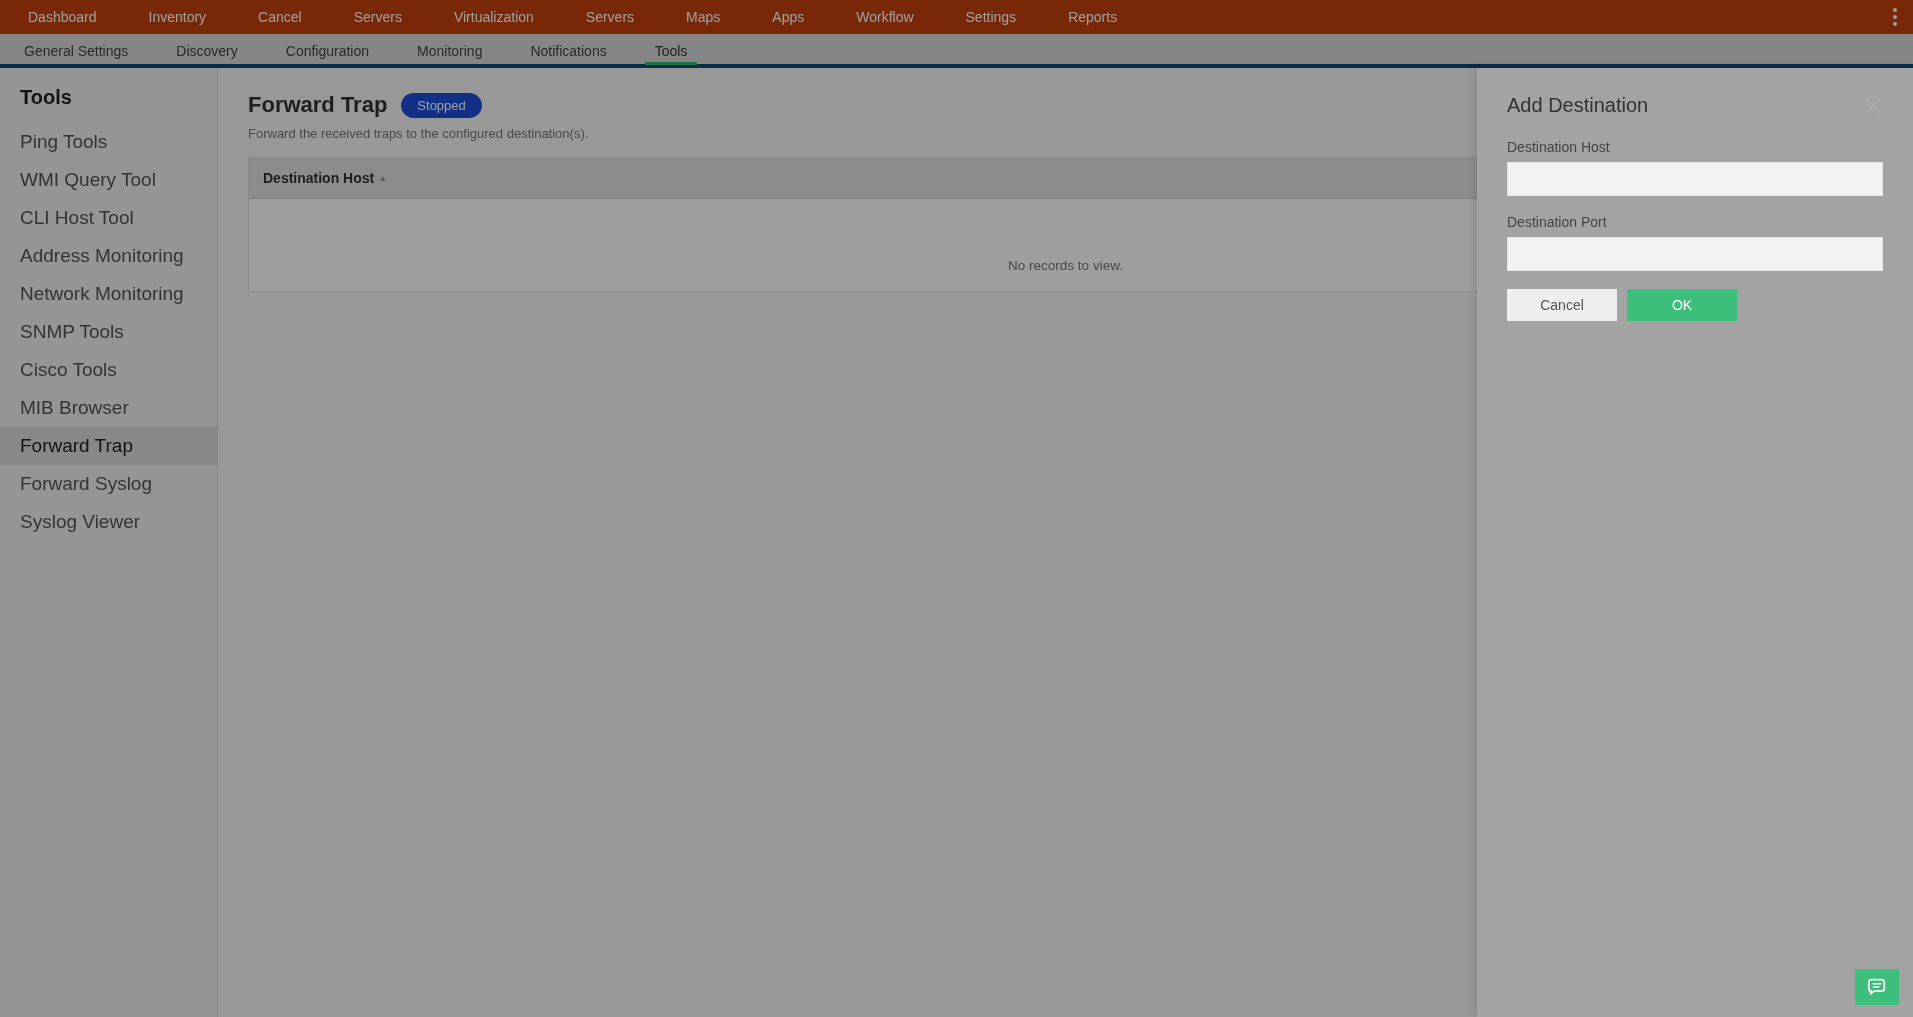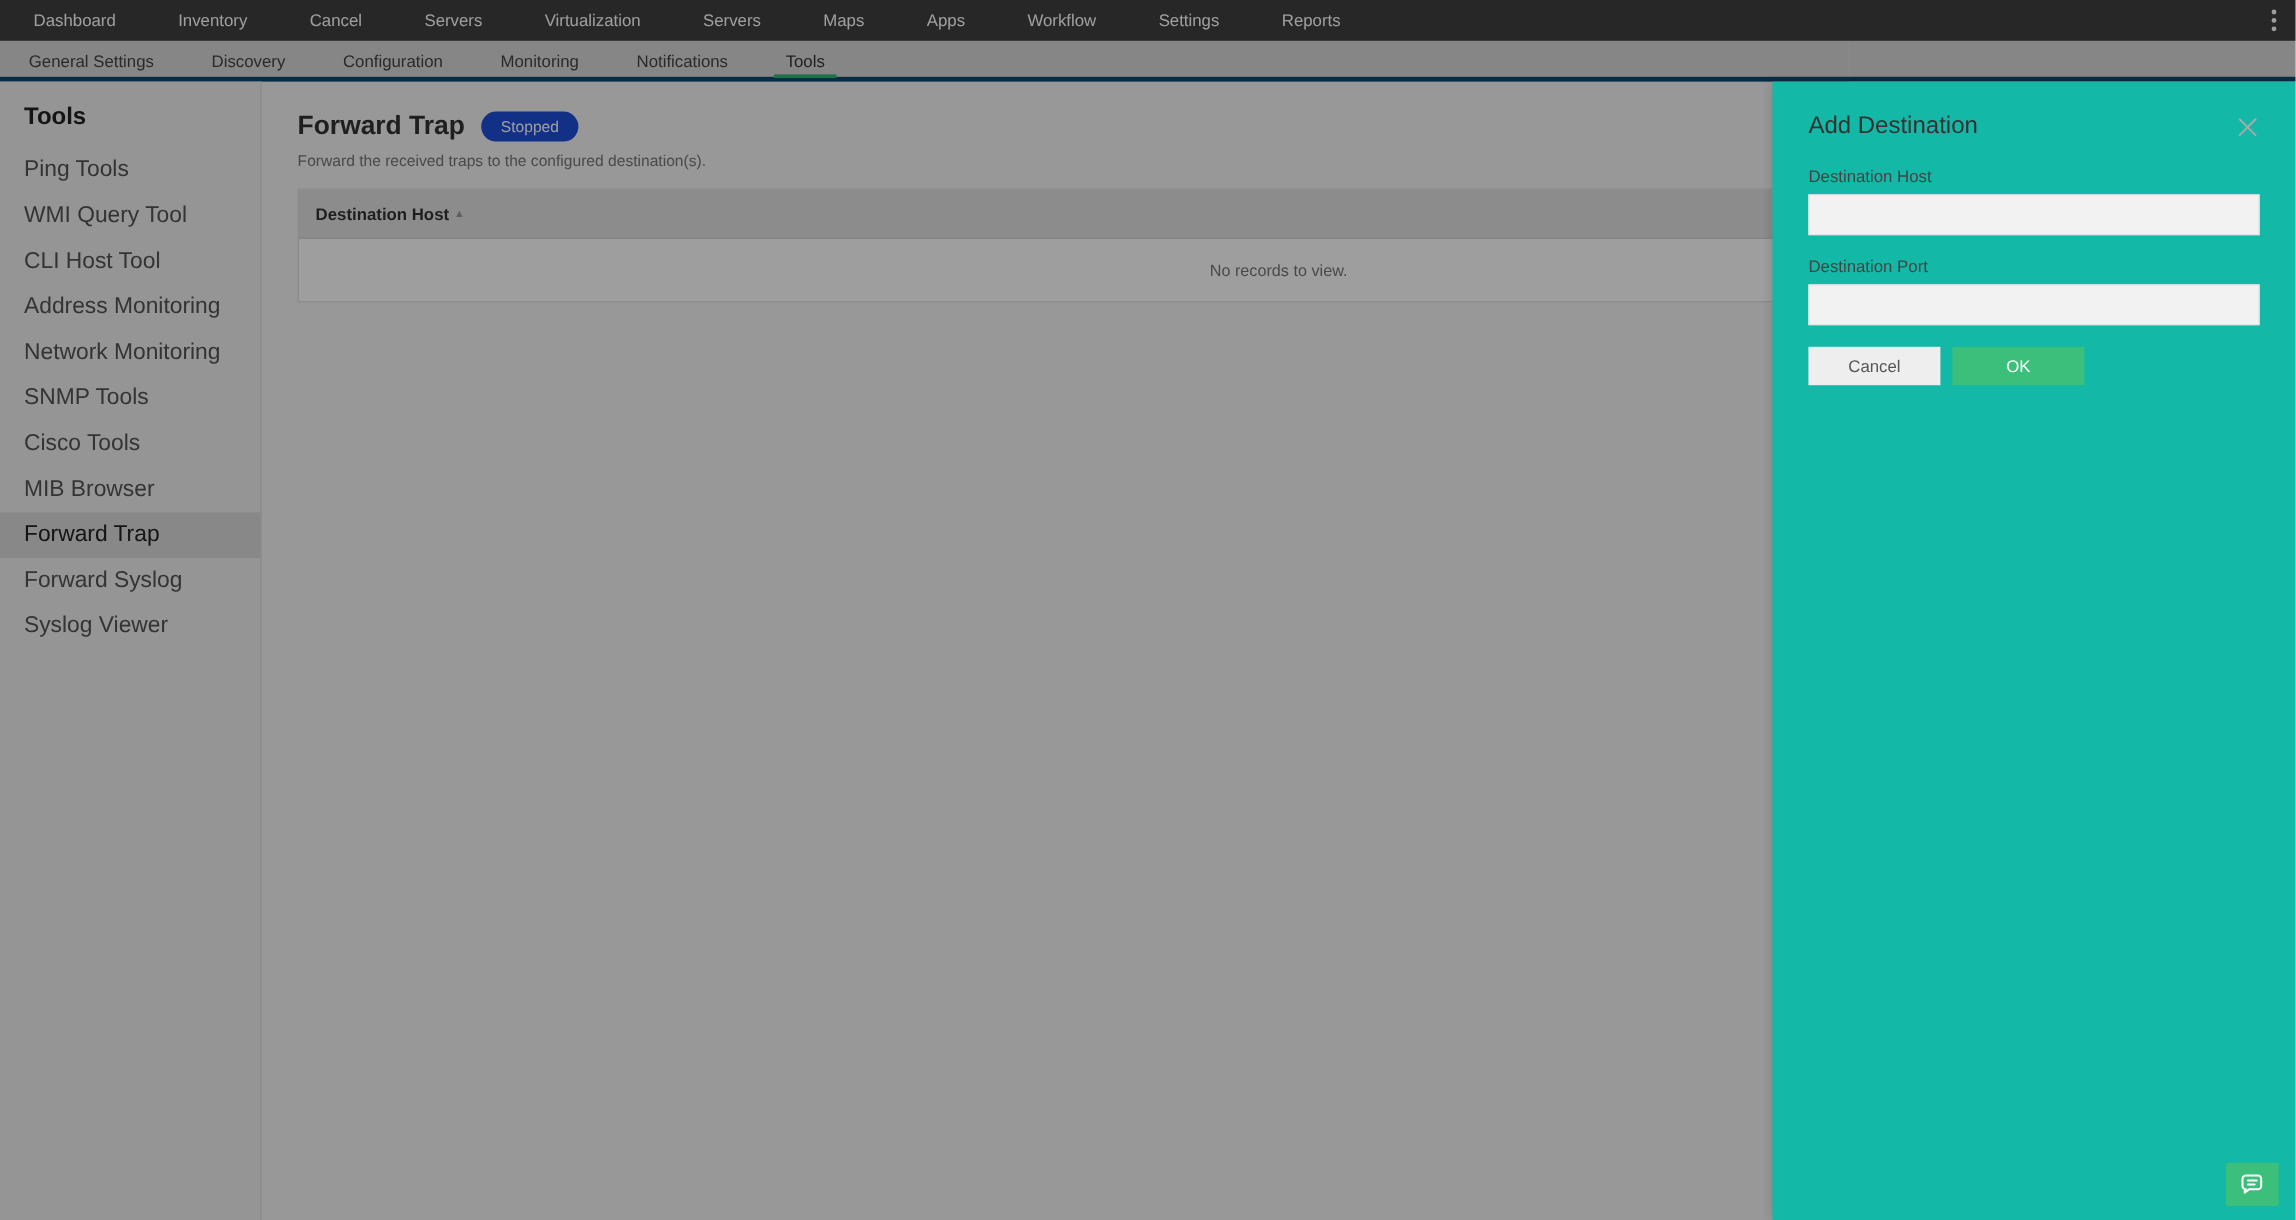--- a/index.html
+++ b/index.html
@@ -1,21 +1,21 @@
 <!DOCTYPE html>
 <html><head>
 <meta charset="utf-8">
 <style>
   * { box-sizing: border-box; margin: 0; padding: 0; font-family: "Segoe UI", "Helvetica Neue", Arial, sans-serif; }
   html, body { width: 100%; height: 100%; overflow: hidden; }
   body { background: #f5f5f5; color: #333; font-size: 14px; position: relative; }
 
   
   .top-nav {
-    background: #404040;
+    background: #c2410c;
     height: 34px;
     display: flex;
     align-items: center;
     position: relative;
   }
   .top-nav .nav-item {
     color: #fff;
     padding: 0 26px;
     font-size: 14px;
     line-height: 34px;
@@ -147,20 +147,21 @@
   .th.port { flex: 0 0 300px; }
   .sort-ind {
     font-size: 9px;
     color: #999;
   }
   .table-body {
     min-height: 52px;
     display: flex;
     align-items: center;
     justify-content: center;
+    margin-top: 40px;
   }
   .no-records {
     color: #777;
     font-size: 13.5px;
     padding: 16px 0;
   }
 
   
   .overlay {
     position: absolute;
@@ -169,21 +170,21 @@
     z-index: 50;
   }
 
   
   .side-panel {
     position: absolute;
     top: 68px;
     right: 0;
     bottom: 0;
     width: 436px;
-    background: #14b8a6;
+    background: #a3a3a3;
     z-index: 60;
     padding: 26px 30px;
     box-shadow: -2px 0 8px rgba(0,0,0,0.12);
   }
   .panel-header {
     display: flex;
     align-items: center;
     justify-content: space-between;
     margin-bottom: 22px;
   }

